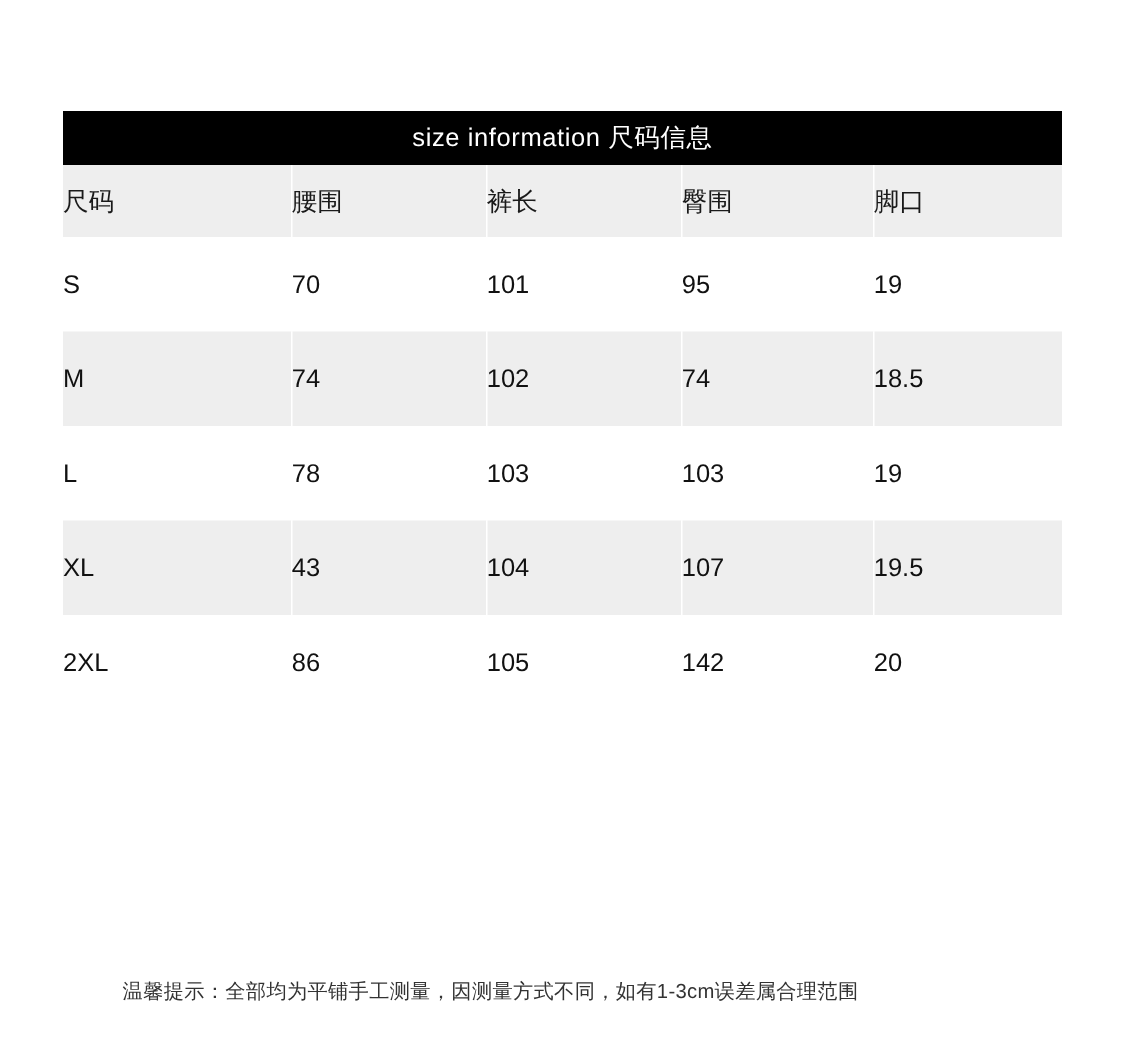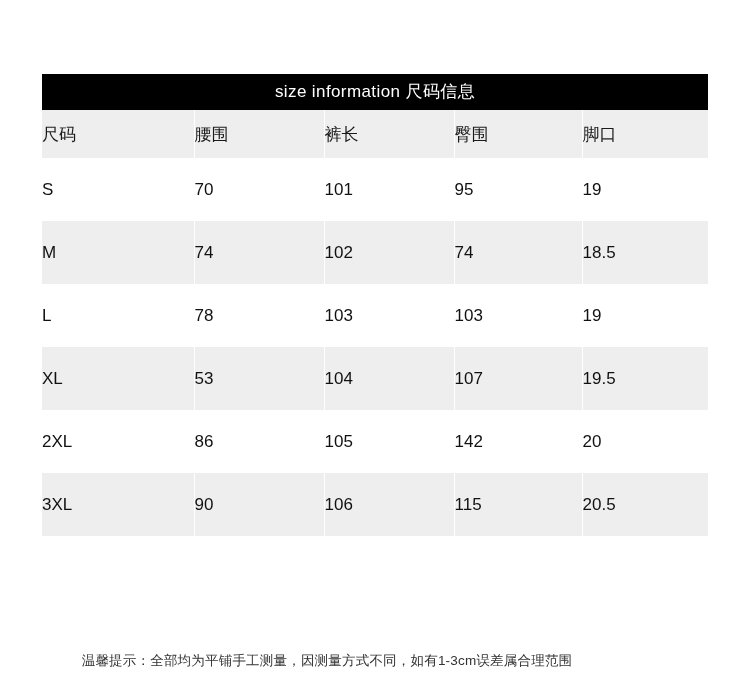--- a/index.html
+++ b/index.html
@@ -135,38 +135,31 @@
         </tr>
         <tr class="data-row row-plain">
           <td class="size-cell c-red">L</td>
           <td>78</td>
           <td>103</td>
           <td>103</td>
           <td>19</td>
         </tr>
         <tr class="data-row row-shade">
           <td class="size-cell c-blue">XL</td>
-          <td>53</td>
+          <td>43</td>
           <td>104</td>
           <td>107</td>
           <td>19.5</td>
         </tr>
         <tr class="data-row row-plain">
           <td class="size-cell c-blue">2XL</td>
           <td>86</td>
           <td>105</td>
           <td>142</td>
           <td>20</td>
         </tr>
-        <tr class="data-row row-shade">
-          <td class="size-cell c-blue">3XL</td>
-          <td>90</td>
-          <td>106</td>
-          <td>115</td>
-          <td>20.5</td>
-        </tr>
       </tbody>
     </table>
   </div>
 
   <div class="note">温馨提示：全部均为平铺手工测量，因测量方式不同，如有1-3cm误差属合理范围</div>
 
 </div>
 
 </body></html>

